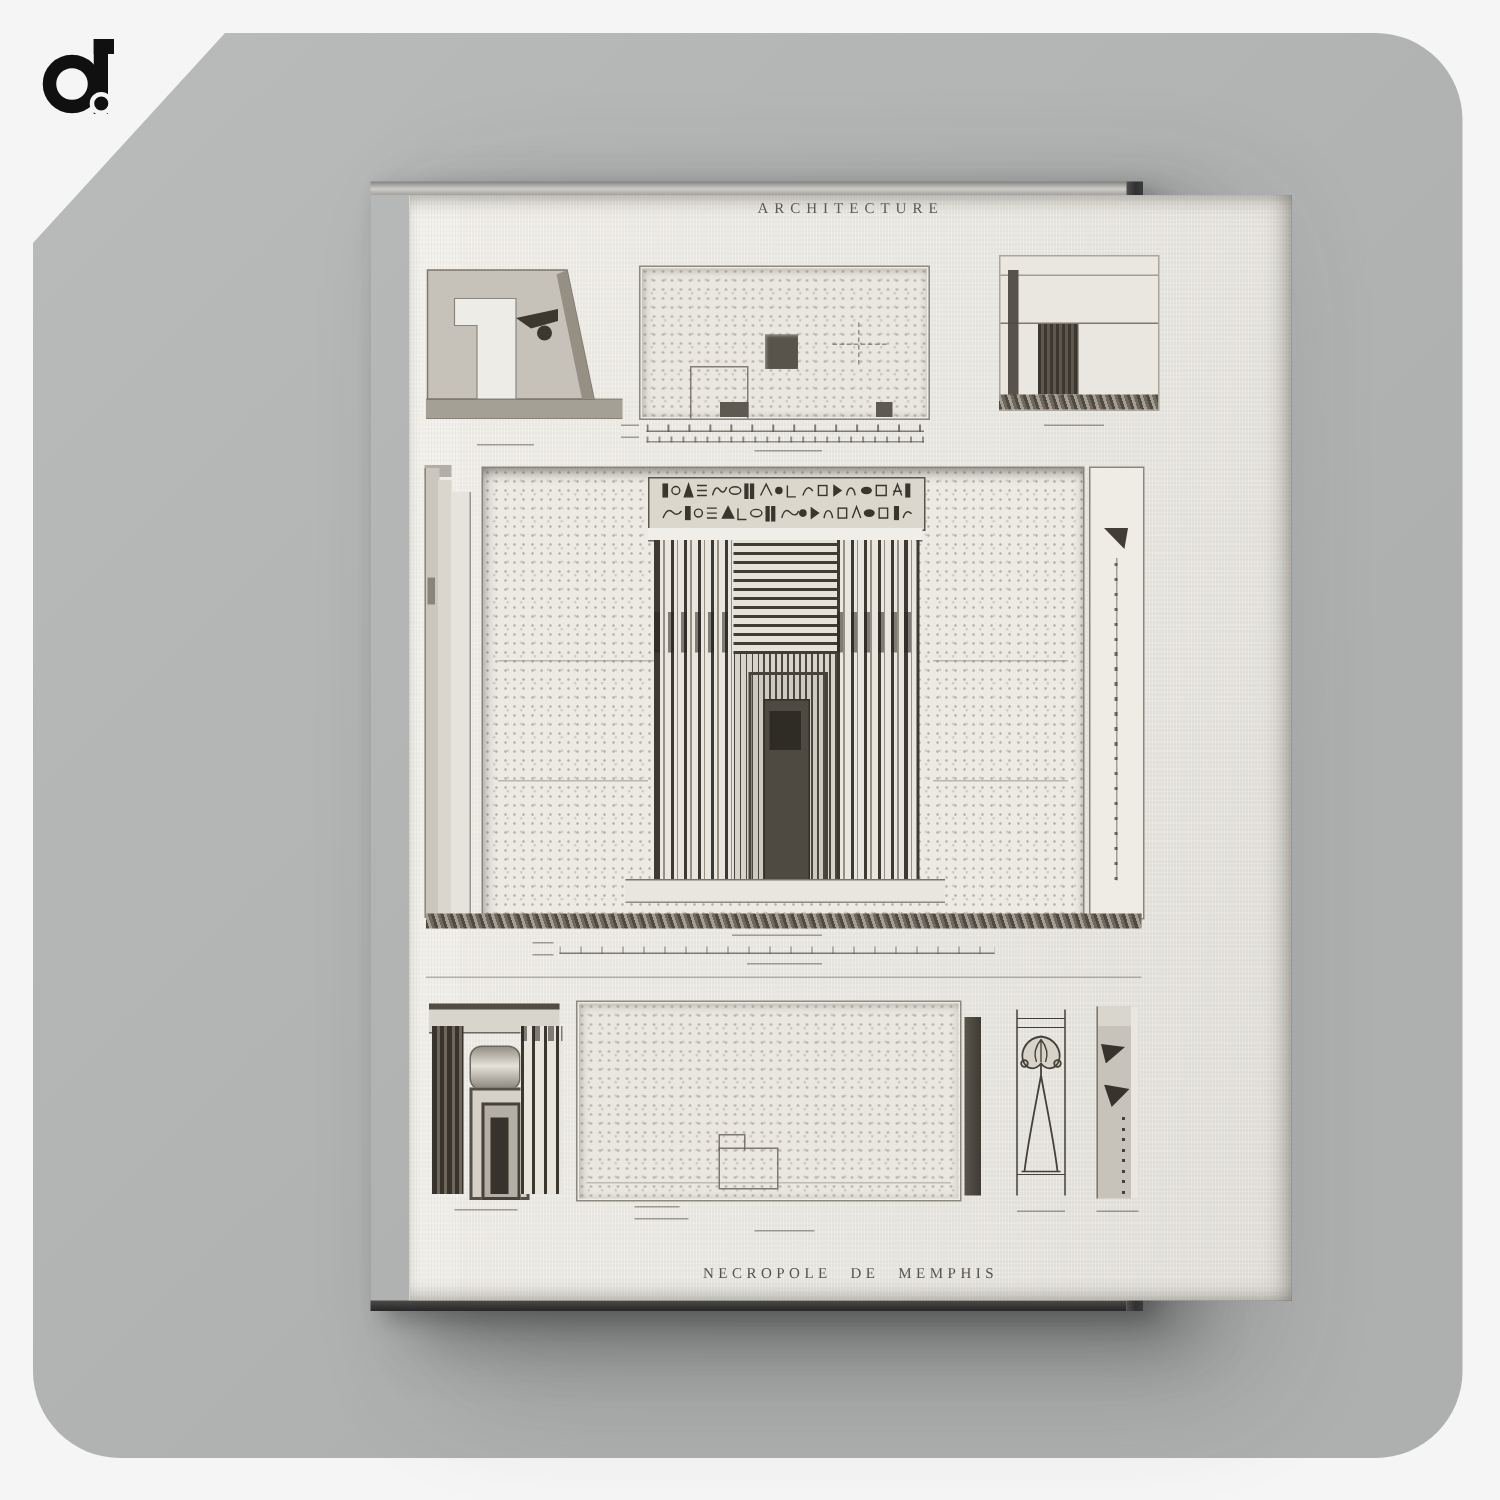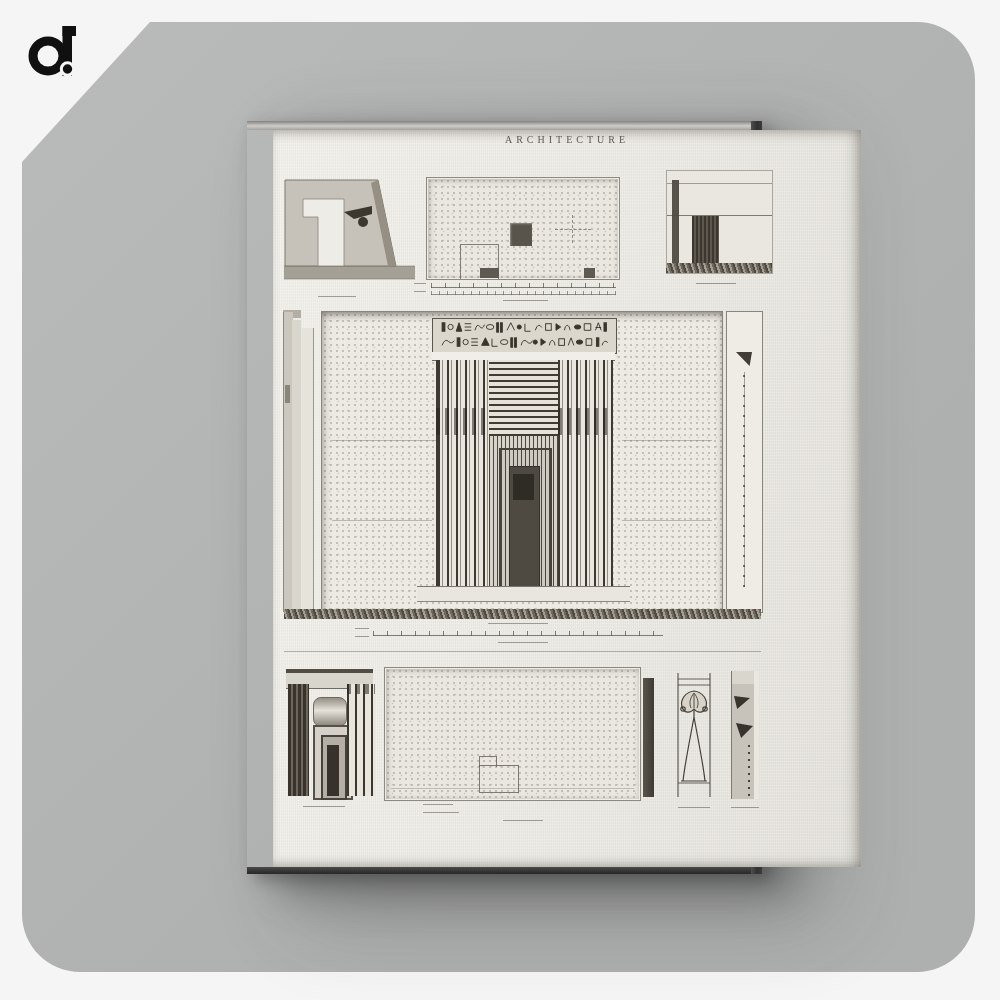--- a/index.html
+++ b/index.html
@@ -251,15 +251,16 @@
 
       <div class="fig" style="left:458px;top:541px;width:27px;height:128px;background:#c7c3ba;border-left:1px solid #7d786f;">
         <div class="el" style="left:0;top:0;width:27px;height:13px;background:#d9d6cd;"></div>
         <div class="el" style="left:22px;top:0;width:5px;height:128px;background:#eae7e0;"></div>
         <div class="el" style="left:2px;top:25px;width:16px;height:13px;background:#38332c;clip-path:polygon(0 0,100% 15%,20% 100%);"></div>
         <div class="el" style="left:4px;top:52px;width:17px;height:15px;background:#38332c;clip-path:polygon(0 0,100% 20%,30% 100%);"></div>
         <div class="el" style="left:16px;top:70px;width:2px;height:55px;background:repeating-linear-gradient(0deg,#44403a 0 2px,transparent 2px 7px);"></div>
       </div>
       <div class="mc" style="left:458px;top:677px;width:28px;"></div>
 
+      <div class="plate-caption">NECROPOLE DE MEMPHIS</div>
     </div>
   </div>
 </div>
 
 </body></html>

